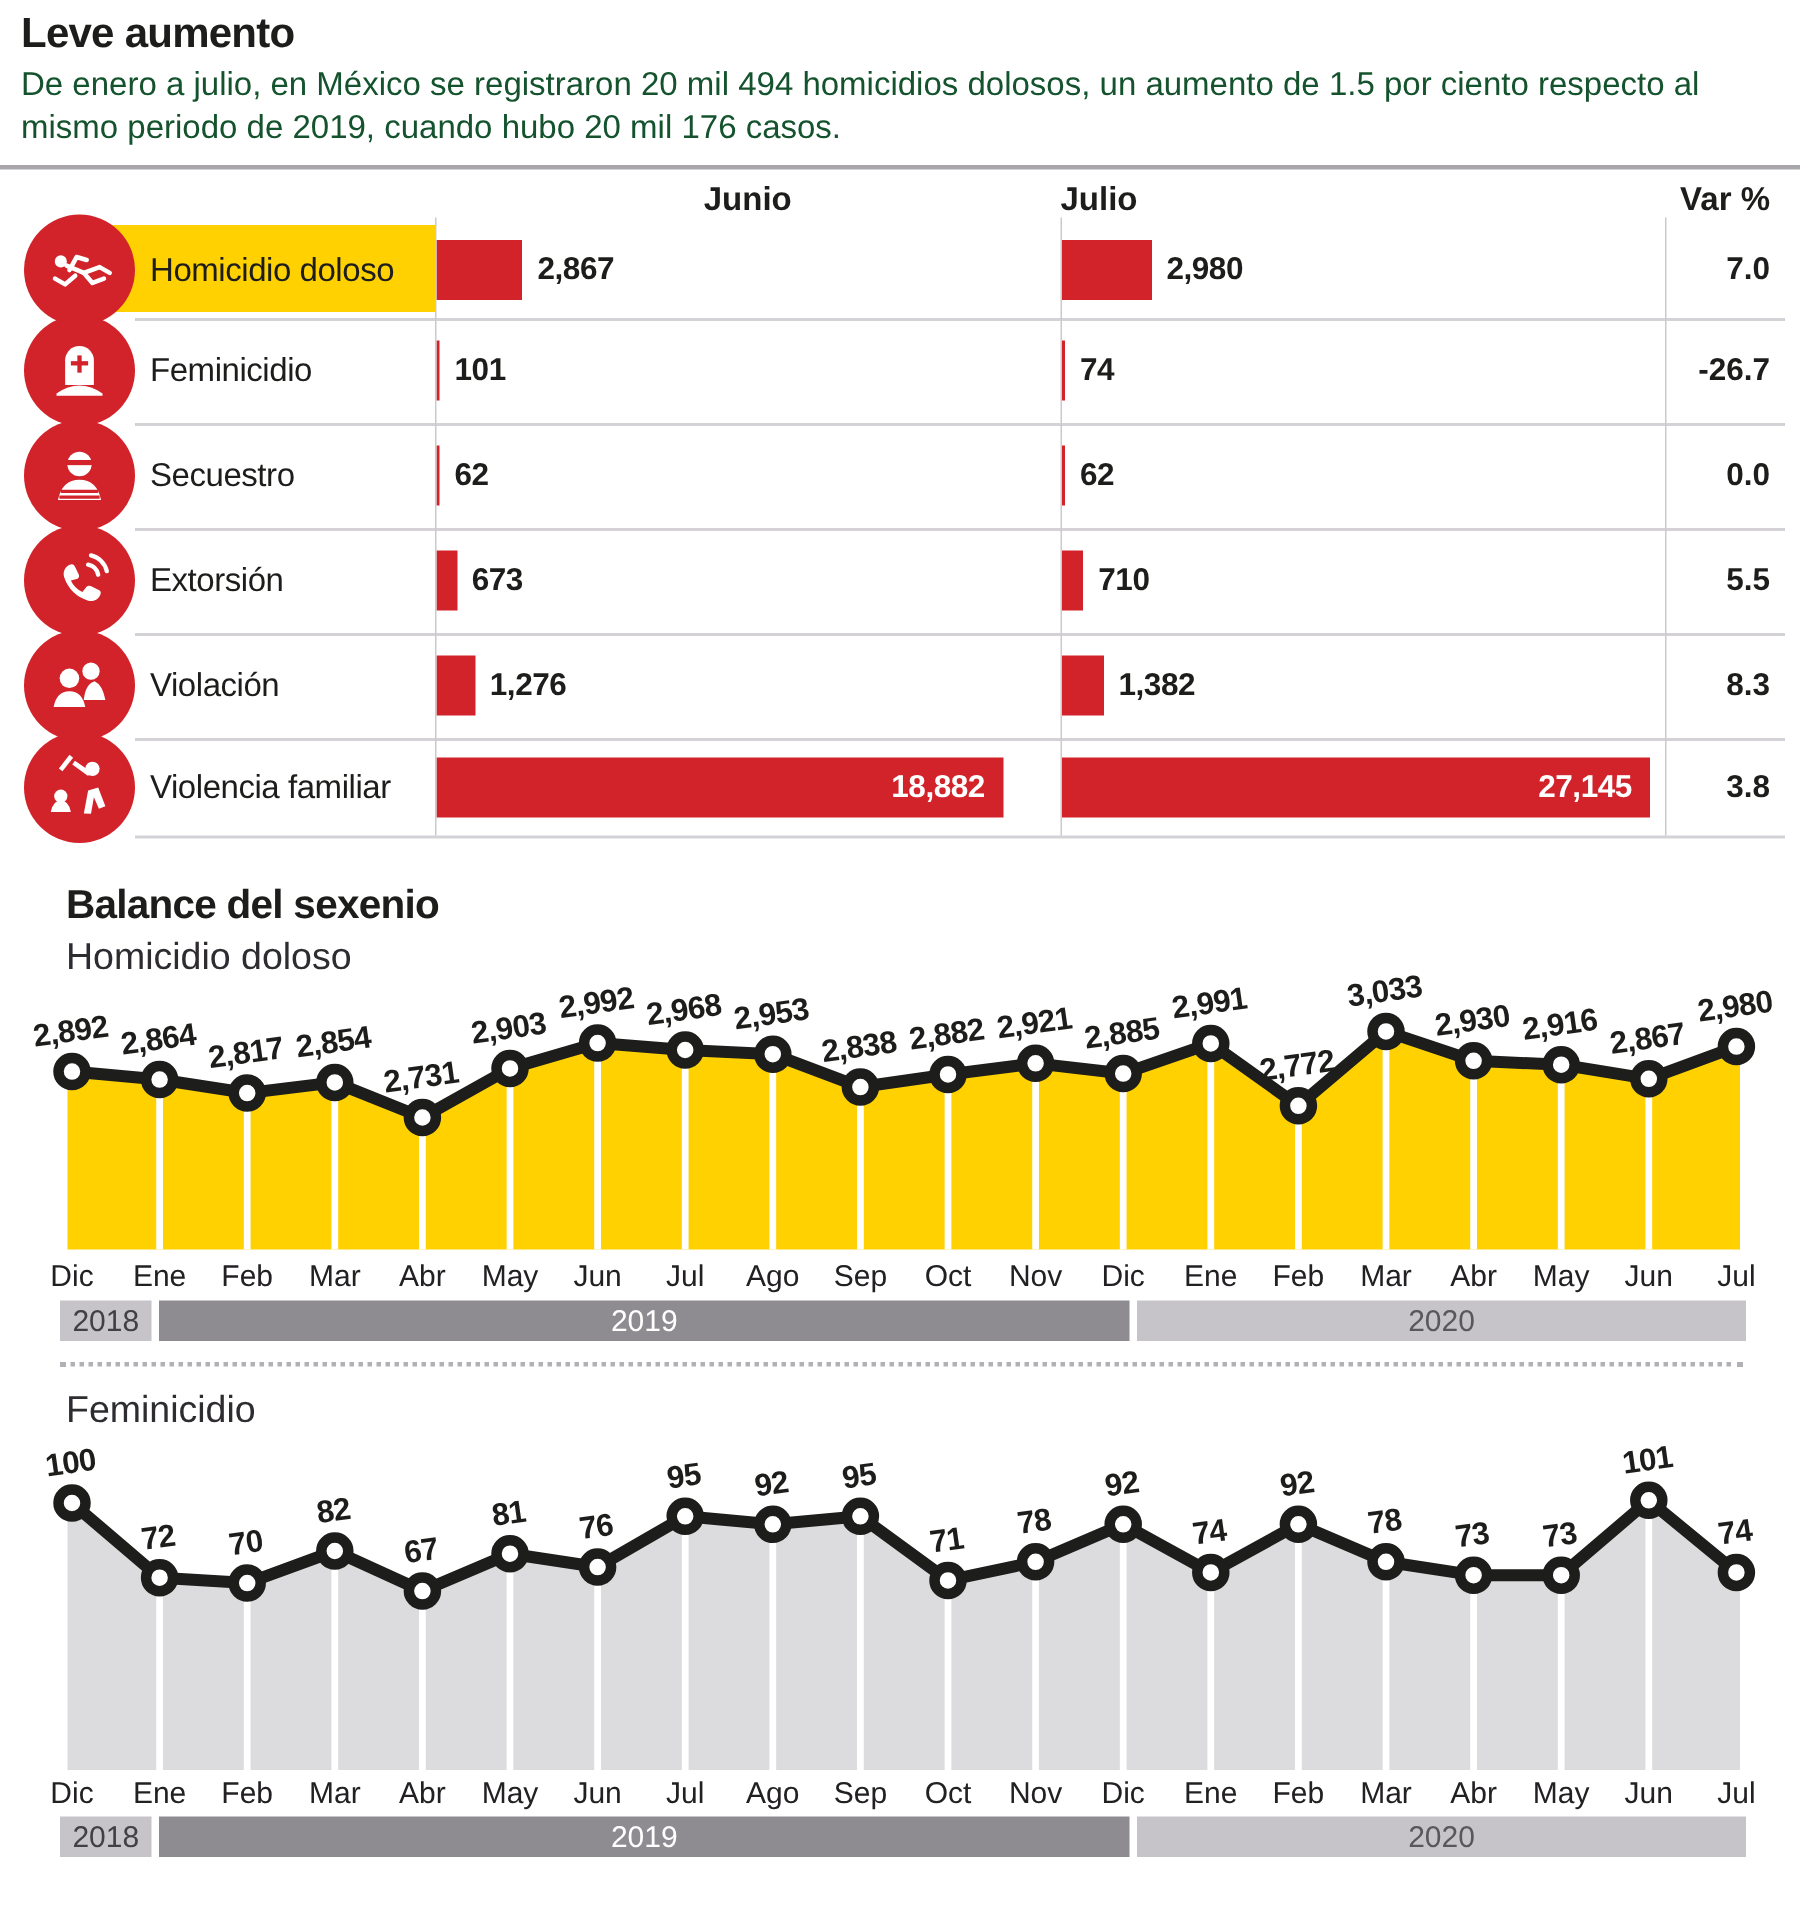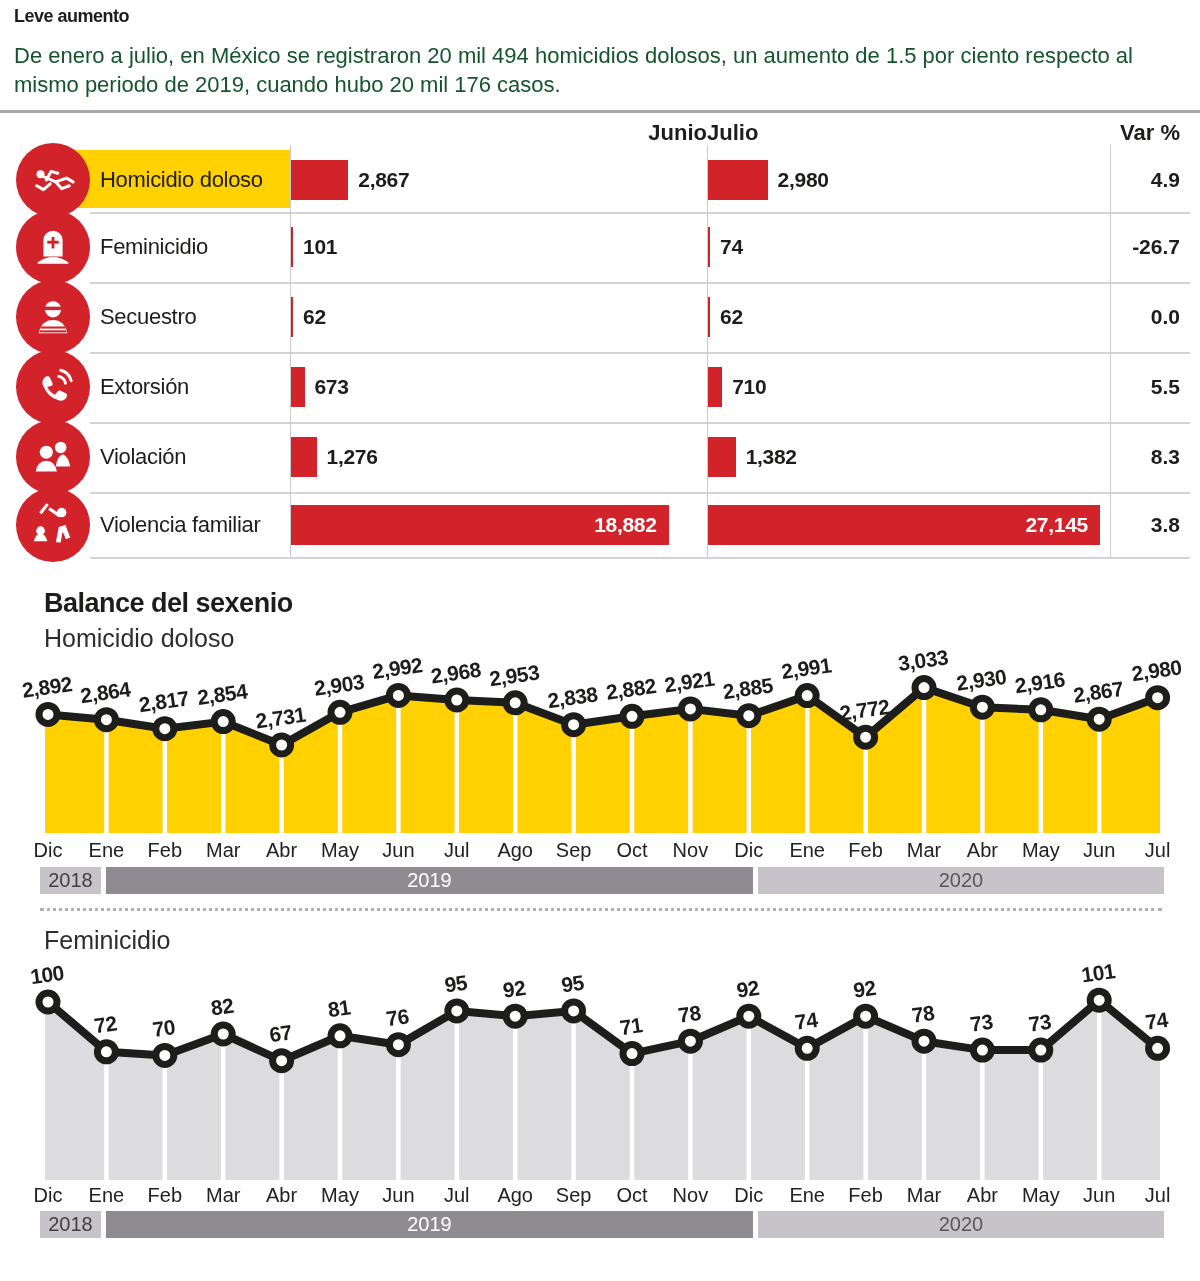--- a/index.html
+++ b/index.html
@@ -1,26 +1,26 @@
 <!DOCTYPE html>
 <html><head>
 <meta charset="utf-8">
 <style>
   :root{ --red:#d2232a; --ink:#1d1d1b; }
   html,body{margin:0;padding:0;background:#fff;}
   #page{position:relative;width:1200px;height:1281px;background:#fff;overflow:hidden;
         font-family:"Liberation Sans",sans-serif;color:var(--ink);}
   .abs{position:absolute;}
   
-  #title{left:14px;top:6px;font-size:18px;font-weight:800;letter-spacing:-0.5px;}
+  #title{left:14px;top:6px;font-size:28px;font-weight:800;letter-spacing:-0.5px;}
   #subtitle{left:14px;top:42px;width:1172px;font-size:22px;line-height:1.3;color:#14532d;}
   #rule{left:0;top:110px;width:1200px;height:3px;background:#a8a6aa;}
   
   .colhdr{top:120px;font-size:22px;font-weight:700;}
-  #junio-hdr{left:290px;width:417px;text-align:right;}
+  #junio-hdr{left:290px;width:417px;text-align:center;}
   #julio-hdr{left:707px;width:403px;text-align:left;}
   #var-hdr{left:1030px;width:150px;text-align:right;}
   #crime-table{position:absolute;left:0;top:0;width:1200px;height:560px;}
   .t-row{position:absolute;left:0;width:1200px;}
   .vline{position:absolute;width:1px;background:#cbc9cd;}
   .hline{position:absolute;height:2px;background:#d4d2d6;}
   .hl{position:absolute;left:52px;top:3px;width:238px;height:58px;background:#ffd100;z-index:1;}
   .icon-circle{position:absolute;left:16px;width:74px;height:74px;border-radius:50%;
                background:var(--red);display:flex;align-items:center;justify-content:center;z-index:2;}
   .rlabel{position:absolute;left:100px;top:0;height:100%;display:flex;align-items:center;
@@ -68,21 +68,21 @@
               <path d="M17 24 L22 15 L29 17"></path>
               <path d="M21 28 L14 34 L7 30"></path>
             </g>
           </svg>
         </div>
         <div class="rlabel">Homicidio doloso</div>
         <div class="bar" style="left: 291px; width: 57.3px; top: 12.5px;"></div>
         <span class="val" style="left: 358.34px;">2,867</span>
         <div class="bar" style="left: 708px; width: 59.6px; top: 12.5px;"></div>
         <span class="val" style="left: 777.6px;">2,980</span>
-        <span class="varv">4.9</span>
+        <span class="varv">7.0</span>
       </div>
       <div class="t-row" style="top: 212px; height: 70px;">
         <div class="icon-circle" style="top: -2px;">
           <svg viewBox="0 0 48 48" width="46" height="46">
             <path fill="#fff" d="M14 34 V17 a10 10 0 0 1 20 0 V34 Z"></path>
             <rect fill="#d2232a" x="22.5" y="13.5" width="3" height="12"></rect>
             <rect fill="#d2232a" x="18" y="17.5" width="12" height="3"></rect>
             <path fill="#fff" d="M8 40 q16 -11 32 0 v1.5 H8 Z"></path>
           </svg>
         </div>

